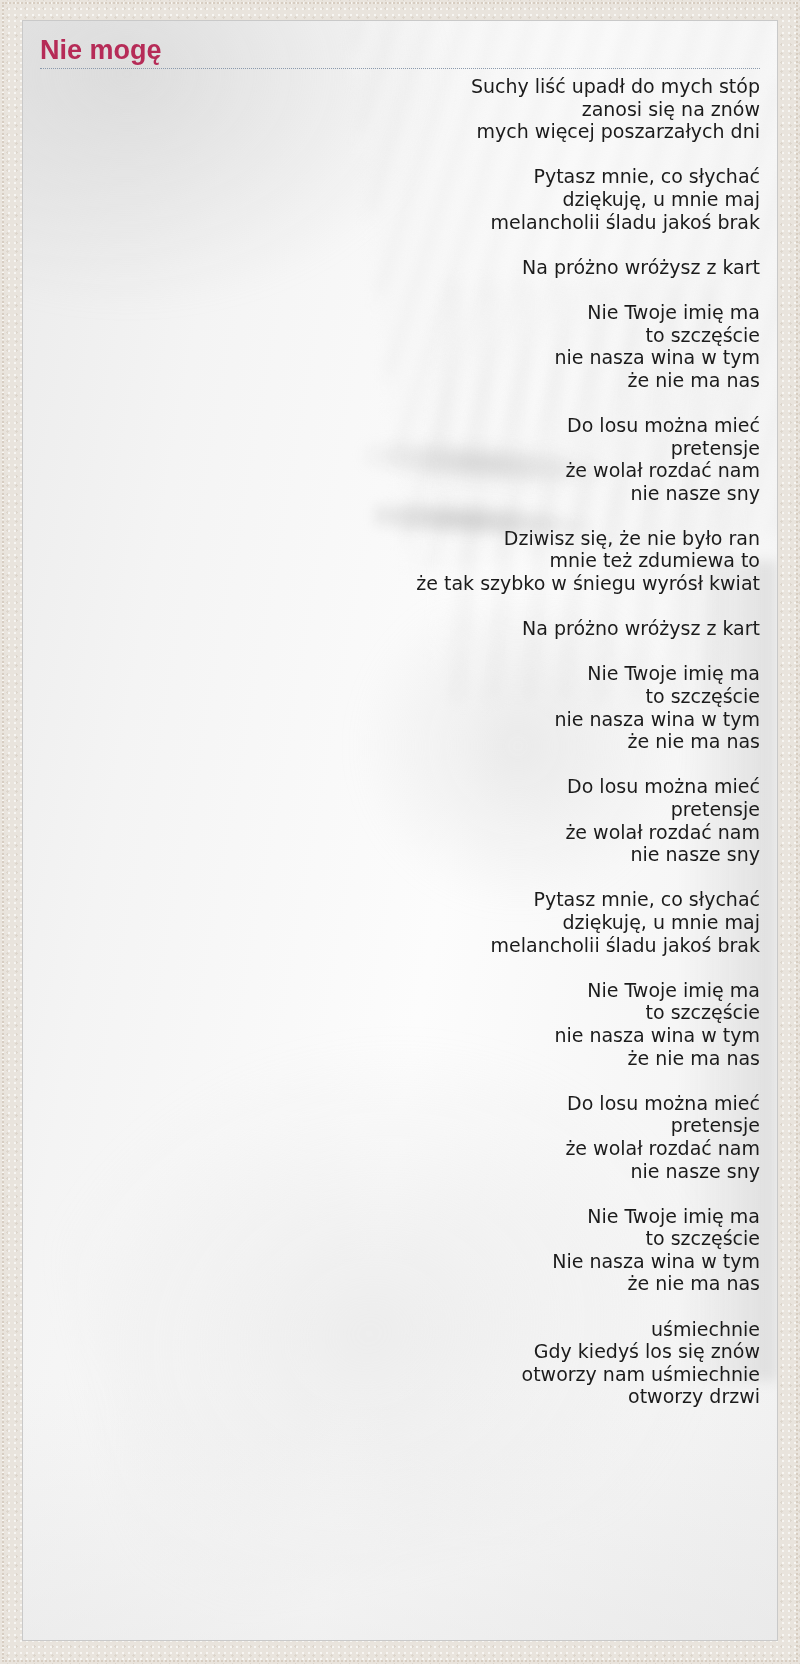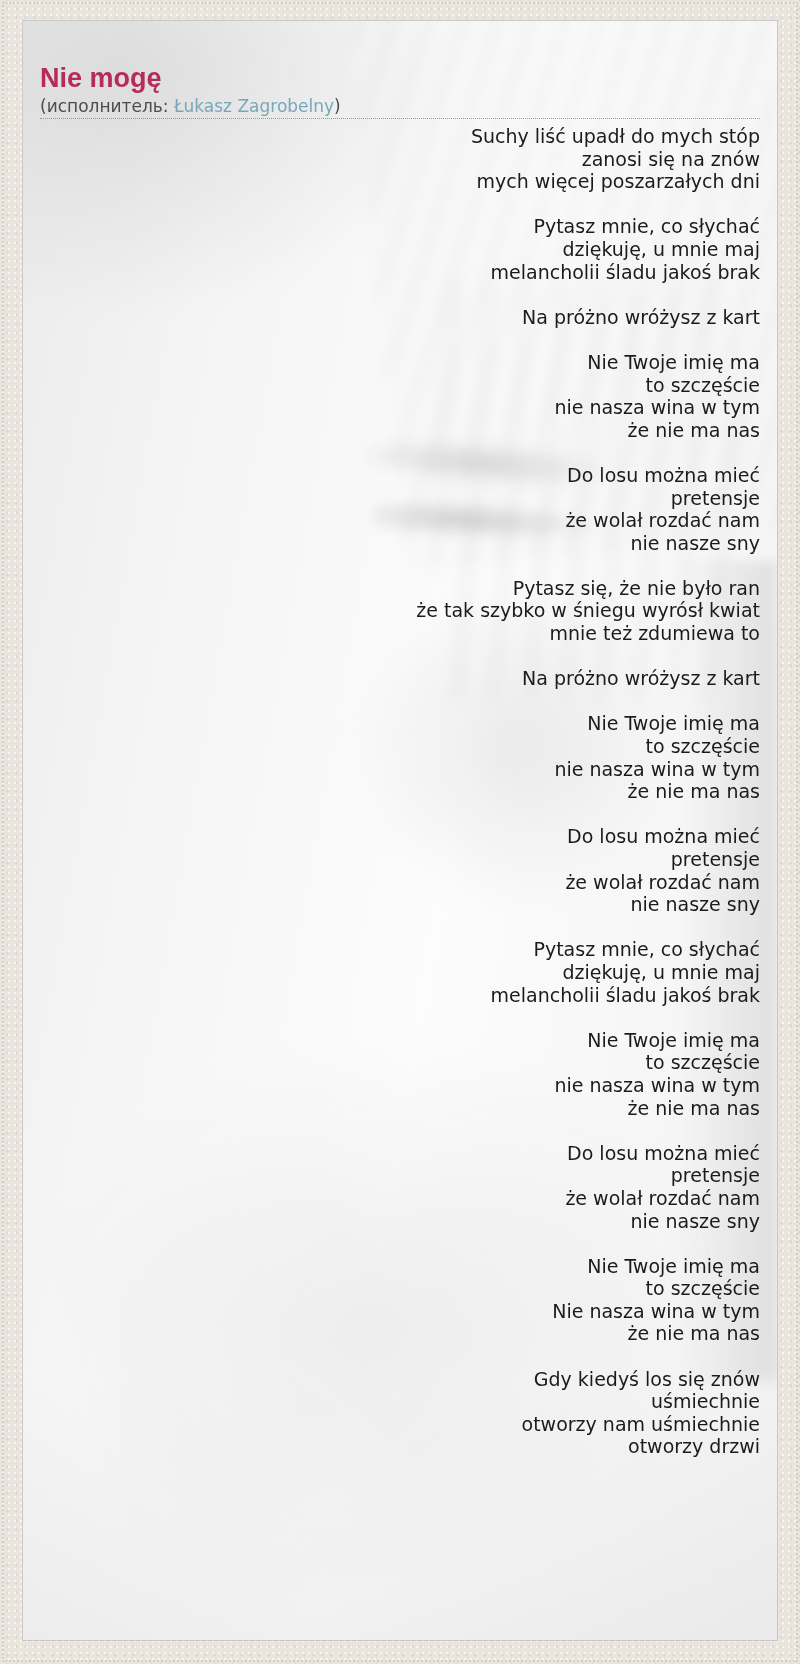--- a/index.html
+++ b/index.html
@@ -84,21 +84,20 @@
     transform: rotate(-14deg);
   }
   .photo-bottom-wash {
     position: absolute; left: 0; bottom: 0; width: 100%; height: 260px;
     background: linear-gradient(to bottom, rgba(226,226,226,0), rgba(223,223,223,0.4));
   }
   
   .inner {
     position: relative;
     padding: 12px 17px 0 17px;
-    margin-top: 28px;
   }
   .page-title {
     margin: 0;
     font-size: 27px;
     line-height: 34px;
     font-weight: bold;
     color: var(--title-color, #b62b57);
     font-family: "Liberation Sans", "DejaVu Sans", sans-serif;
   }
   .artist-line {
@@ -140,21 +139,20 @@
   <div class="photo-hair2"></div>
   <div class="photo-brow"></div>
   <div class="photo-eye"></div>
   <div class="photo-nose-shade"></div>
   <div class="photo-right-strip"></div>
   <div class="photo-jaw"></div>
   <div class="photo-bottom-wash"></div>
 
   <div class="inner">
     <h1 class="page-title">Nie mogę</h1>
-    <div class="artist-line"><span>(исполнитель: </span><a class="artist-link">Łukasz Zagrobelny</a><span>)</span></div>
     <div class="dotted-separator"></div>
     <div class="lyrics">
         <div class="stanza">
           <p class="line">Suchy liść upadł do mych stóp</p>
           <p class="line">zanosi się na znów</p>
           <p class="line">mych więcej poszarzałych dni</p>
         </div>
         <div class="stanza">
           <p class="line">Pytasz mnie, co słychać</p>
           <p class="line">dziękuję, u mnie maj</p>
@@ -169,23 +167,23 @@
           <p class="line">nie nasza wina w tym</p>
           <p class="line">że nie ma nas</p>
         </div>
         <div class="stanza">
           <p class="line">Do losu można mieć</p>
           <p class="line">pretensje</p>
           <p class="line">że wolał rozdać nam</p>
           <p class="line">nie nasze sny</p>
         </div>
         <div class="stanza">
-          <p class="line">Pytasz się, że nie było ran</p>
+          <p class="line">Dziwisz się, że nie było ran</p>
+          <p class="line">mnie też zdumiewa to</p>
           <p class="line">że tak szybko w śniegu wyrósł kwiat</p>
-          <p class="line">mnie też zdumiewa to</p>
         </div>
         <div class="stanza">
           <p class="line">Na próżno wróżysz z kart</p>
         </div>
         <div class="stanza">
           <p class="line">Nie Twoje imię ma</p>
           <p class="line">to szczęście</p>
           <p class="line">nie nasza wina w tym</p>
           <p class="line">że nie ma nas</p>
         </div>
@@ -212,20 +210,20 @@
           <p class="line">że wolał rozdać nam</p>
           <p class="line">nie nasze sny</p>
         </div>
         <div class="stanza">
           <p class="line">Nie Twoje imię ma</p>
           <p class="line">to szczęście</p>
           <p class="line">Nie nasza wina w tym</p>
           <p class="line">że nie ma nas</p>
         </div>
         <div class="stanza">
+          <p class="line">uśmiechnie</p>
           <p class="line">Gdy kiedyś los się znów</p>
-          <p class="line">uśmiechnie</p>
           <p class="line">otworzy nam uśmiechnie</p>
           <p class="line">otworzy drzwi</p>
         </div>
       </div>
   </div>
 </div>
 
 </body></html>

